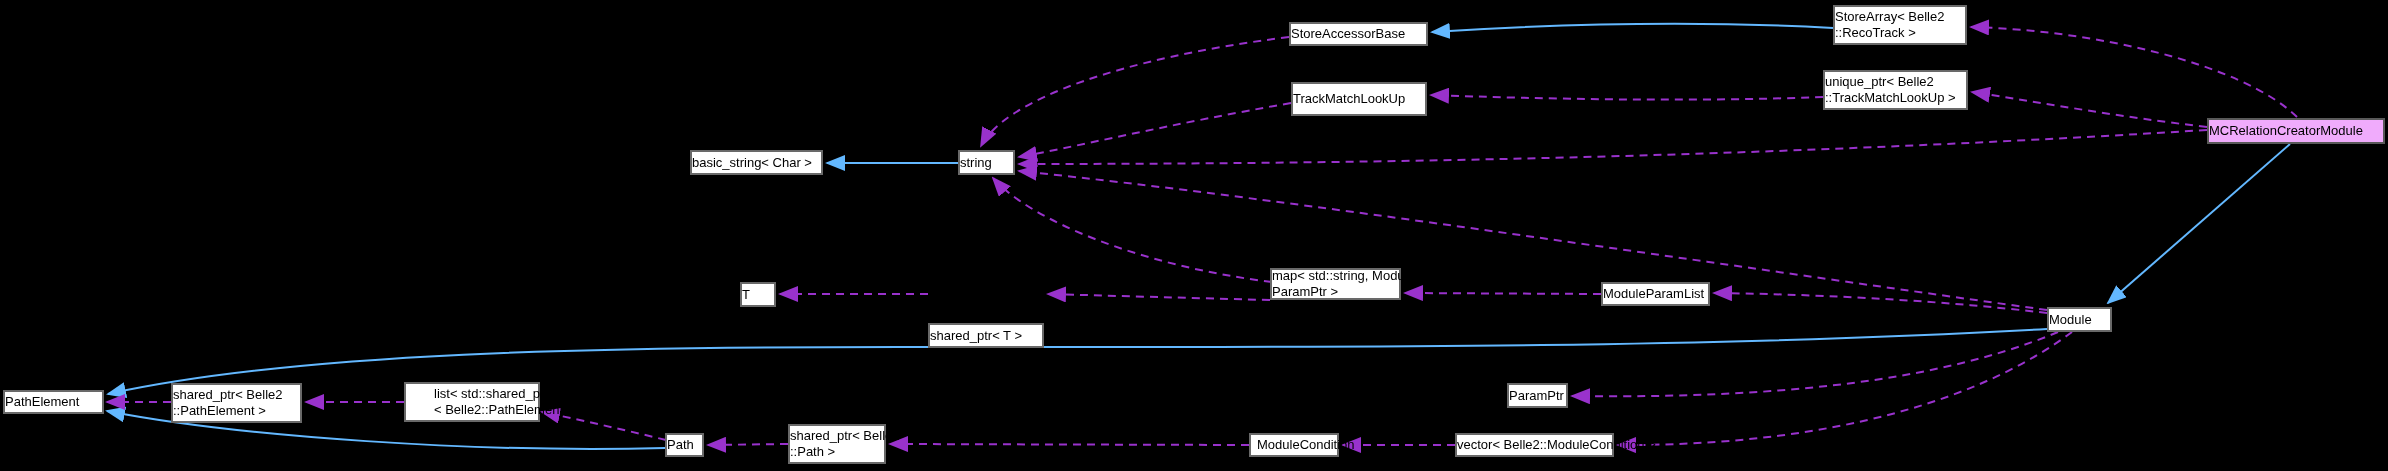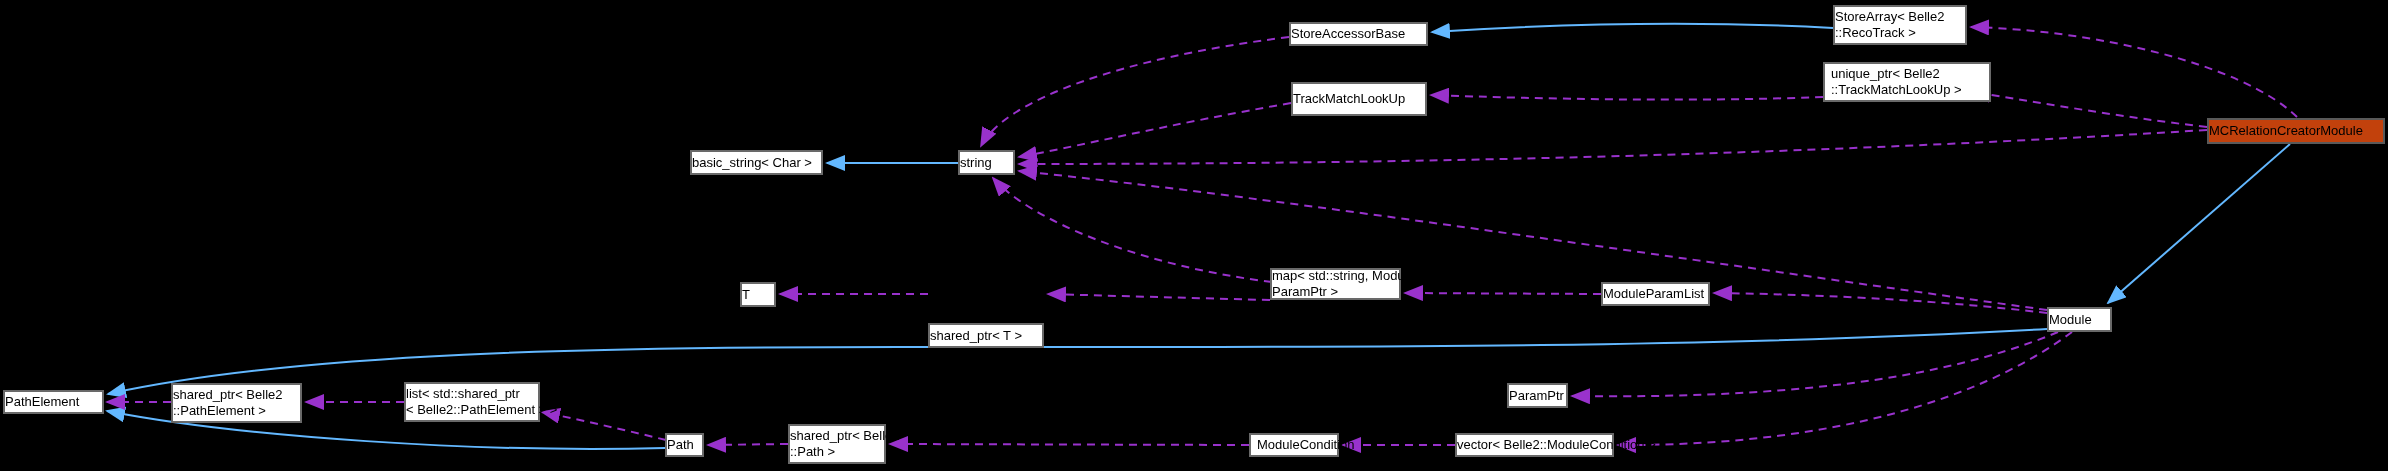--- a/index.html
+++ b/index.html
@@ -31,21 +31,21 @@
     flex-direction: column;
     align-items: flex-start;
     justify-content: center;
     font-size: 13px;
     line-height: 16px;
     white-space: nowrap;
     text-align: center;
     cursor: pointer;
   }
   .node.highlighted {
-    background: #c2410c;
+    background: #f0abfc;
     border-color: #595959;
     cursor: default;
   }
   .edge-usage {
     stroke: #9932cc;
     stroke-width: 2;
     fill: none;
     stroke-dasharray: 8 6;
   }
   .edge-inheritance {
@@ -96,21 +96,21 @@
       </g>
   </svg>
   <div id="nodes">
       <div class="node" style="left: 3px; top: 390px; width: 101px; height: 24px;">
         <span>PathElement</span>
       </div>
       <div class="node" style="left: 171px; top: 383px; width: 131px; height: 40px;">
         <span>shared_ptr&lt; Belle2</span>
         <span>::PathElement &gt;</span>
       </div>
-      <div class="node" style="left: 404px; top: 382px; width: 136px; height: 40px;">
+      <div class="node" style="left: 404px; top: 382px; width: 136px; height: 40px; padding-left: 28px;">
         <span>list&lt; std::shared_ptr</span>
         <span>&lt; Belle2::PathElement &gt; &gt;</span>
       </div>
       <div class="node" style="left: 665px; top: 433px; width: 39px; height: 24px;">
         <span>Path</span>
       </div>
       <div class="node" style="left: 788px; top: 424px; width: 98px; height: 40px;">
         <span>shared_ptr&lt; Belle2</span>
         <span>::Path &gt;</span>
       </div>
@@ -148,21 +148,21 @@
       <div class="node" style="left: 1289px; top: 22px; width: 139px; height: 24px;">
         <span>StoreAccessorBase</span>
       </div>
       <div class="node" style="left: 1291px; top: 82px; width: 136px; height: 34px;">
         <span>TrackMatchLookUp</span>
       </div>
       <div class="node" style="left: 1833px; top: 5px; width: 134px; height: 40px;">
         <span>StoreArray&lt; Belle2</span>
         <span>::RecoTrack &gt;</span>
       </div>
-      <div class="node" style="left: 1823px; top: 62px; width: 168px; height: 40px; padding-left: 6px;">
+      <div class="node" style="left: 1823px; top: 70px; width: 145px; height: 40px;">
         <span>unique_ptr&lt; Belle2</span>
         <span>::TrackMatchLookUp &gt;</span>
       </div>
       <div class="node highlighted" style="left: 2207px; top: 118px; width: 178px; height: 26px;">
         <span>MCRelationCreatorModule</span>
       </div>
     </div>
 </div>
 
 </body></html>

